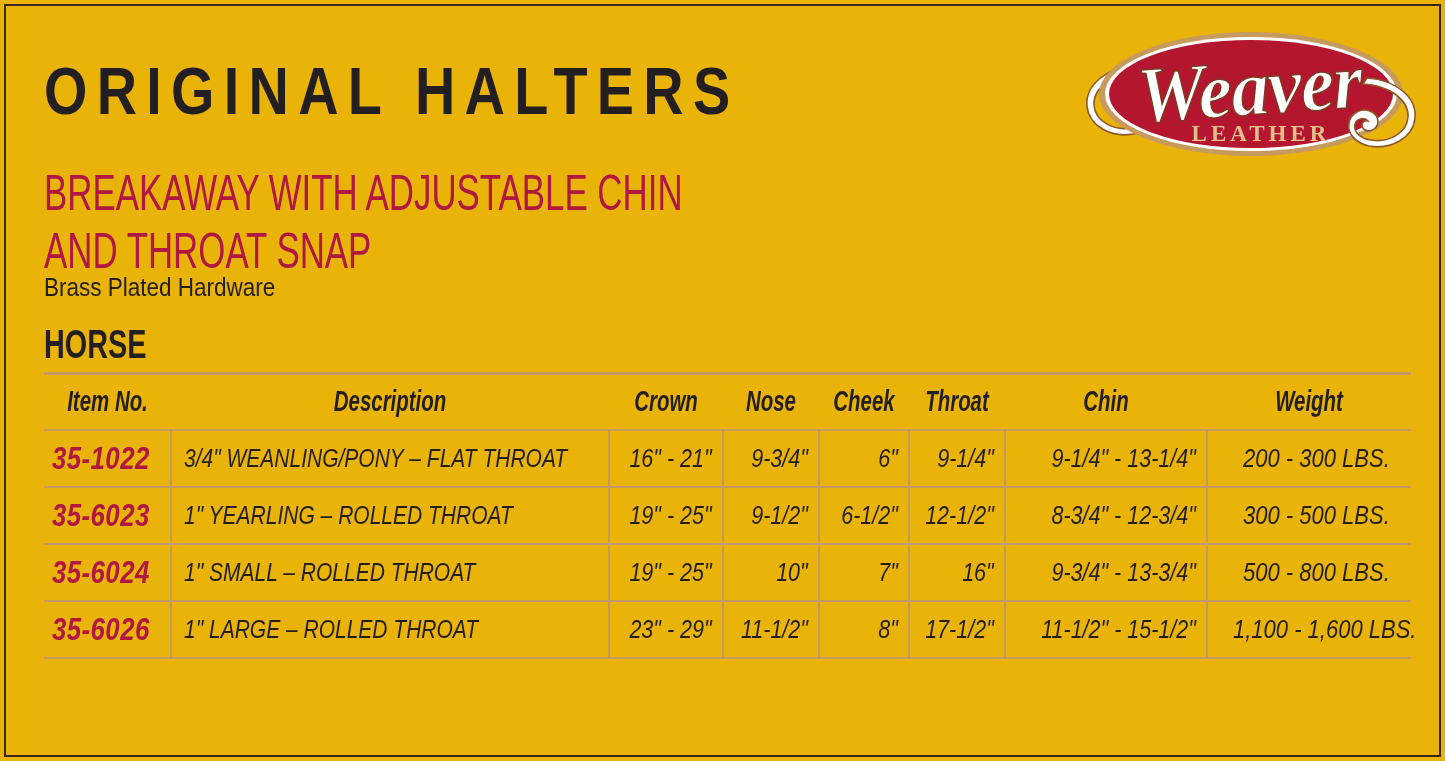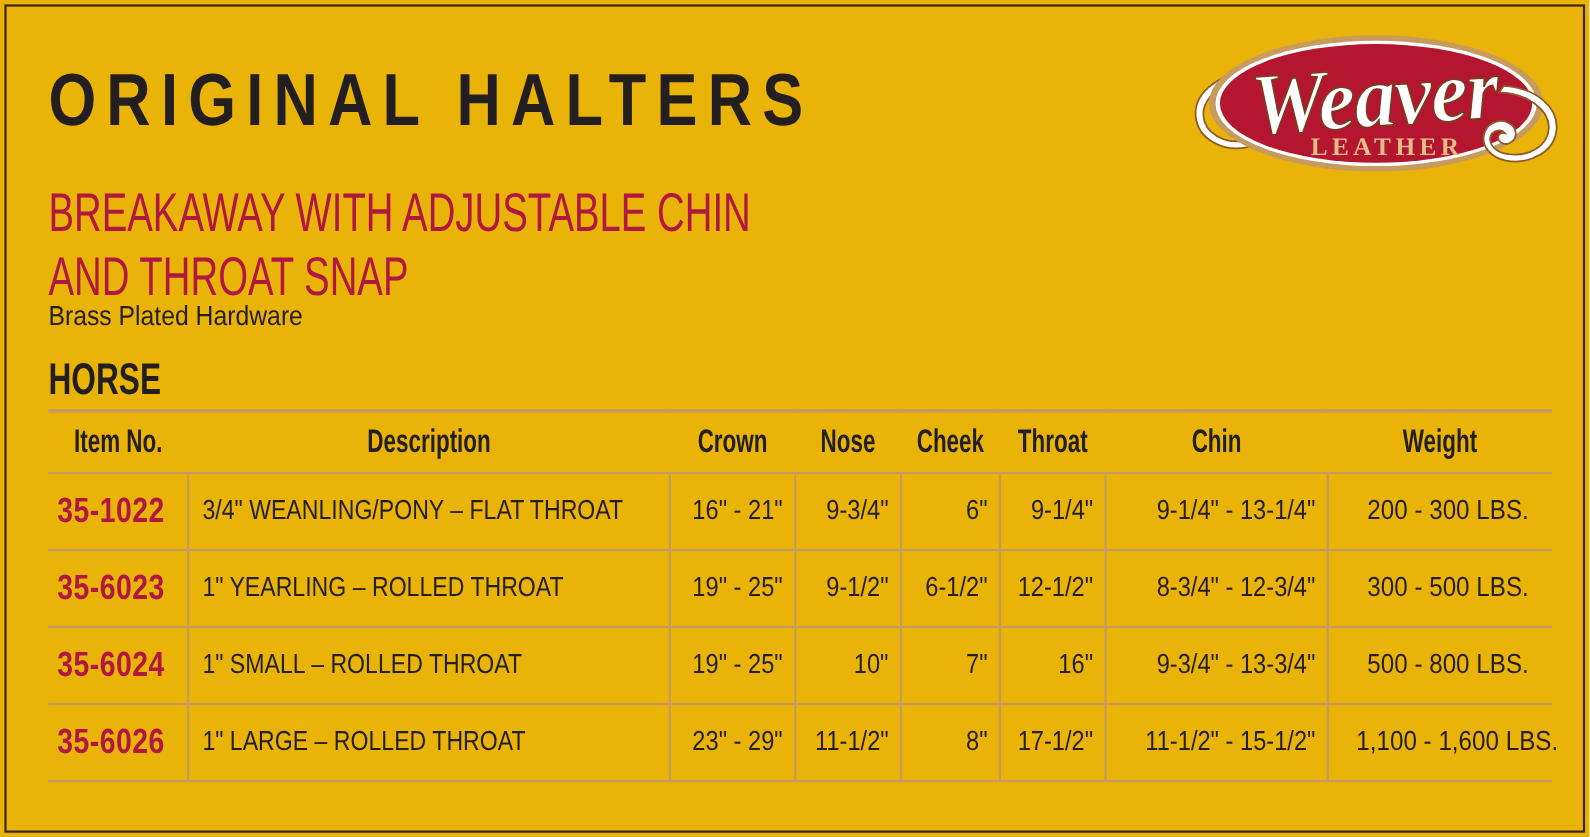--- a/index.html
+++ b/index.html
@@ -105,20 +105,21 @@
     height: 152px;
   }
   .logo svg { display: block; width: 100%; height: 100%; }
 
   
   .table-wrap {
     position: absolute;
     left: 0;
     top: 372px;
     right: 0;
+    font-style: italic;
   }
   table.spec {
     border-collapse: collapse;
     width: 1367px;
     table-layout: fixed;
   }
   table.spec th,
   table.spec td {
     padding: 0;
     font-size: 25px;
@@ -140,21 +141,21 @@
     transform: scaleX(0.88);
     letter-spacing: 0px;
   }
   table.spec thead th .hcell {
     display: block;
     transform: scaleX(0.86) scaleY(1.10);
   }
 
   
   table.spec tbody tr {
-    height: 70px;
+    height: 57px;
   }
   table.spec tbody td {
     border-bottom: 2px solid #C29A62;
     border-right: 2px solid #C29A62;
   }
   table.spec tbody td:last-child {
     border-right: none;
   }
 
   .cellinner {

